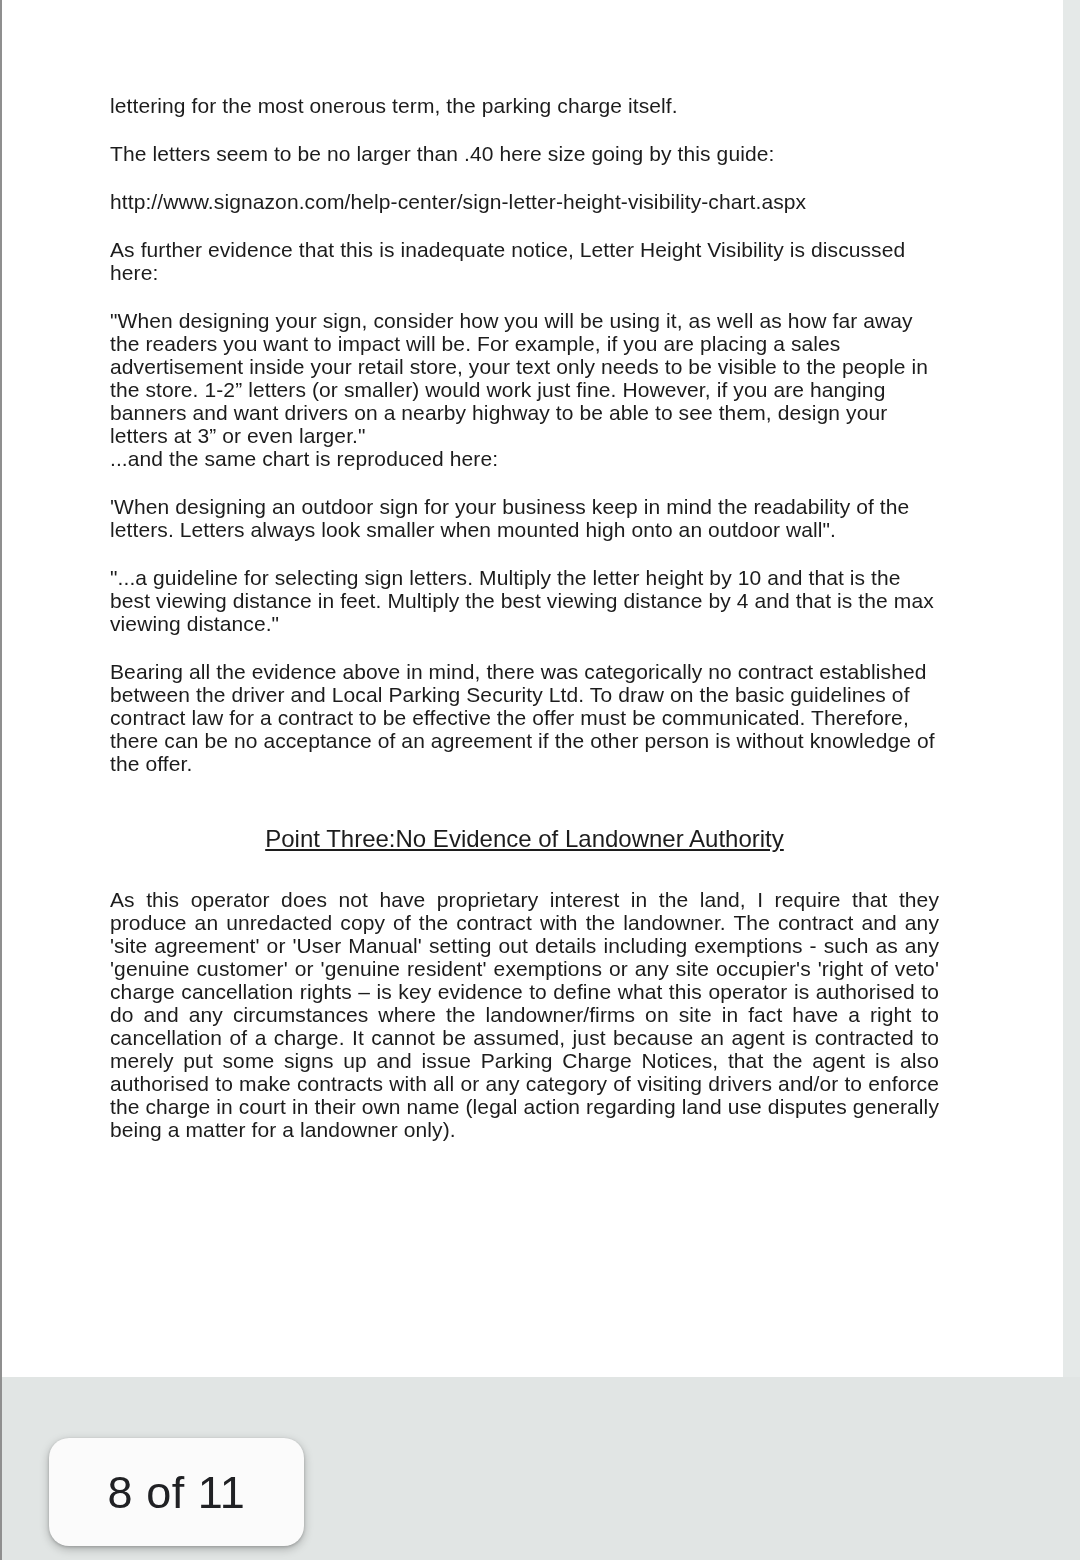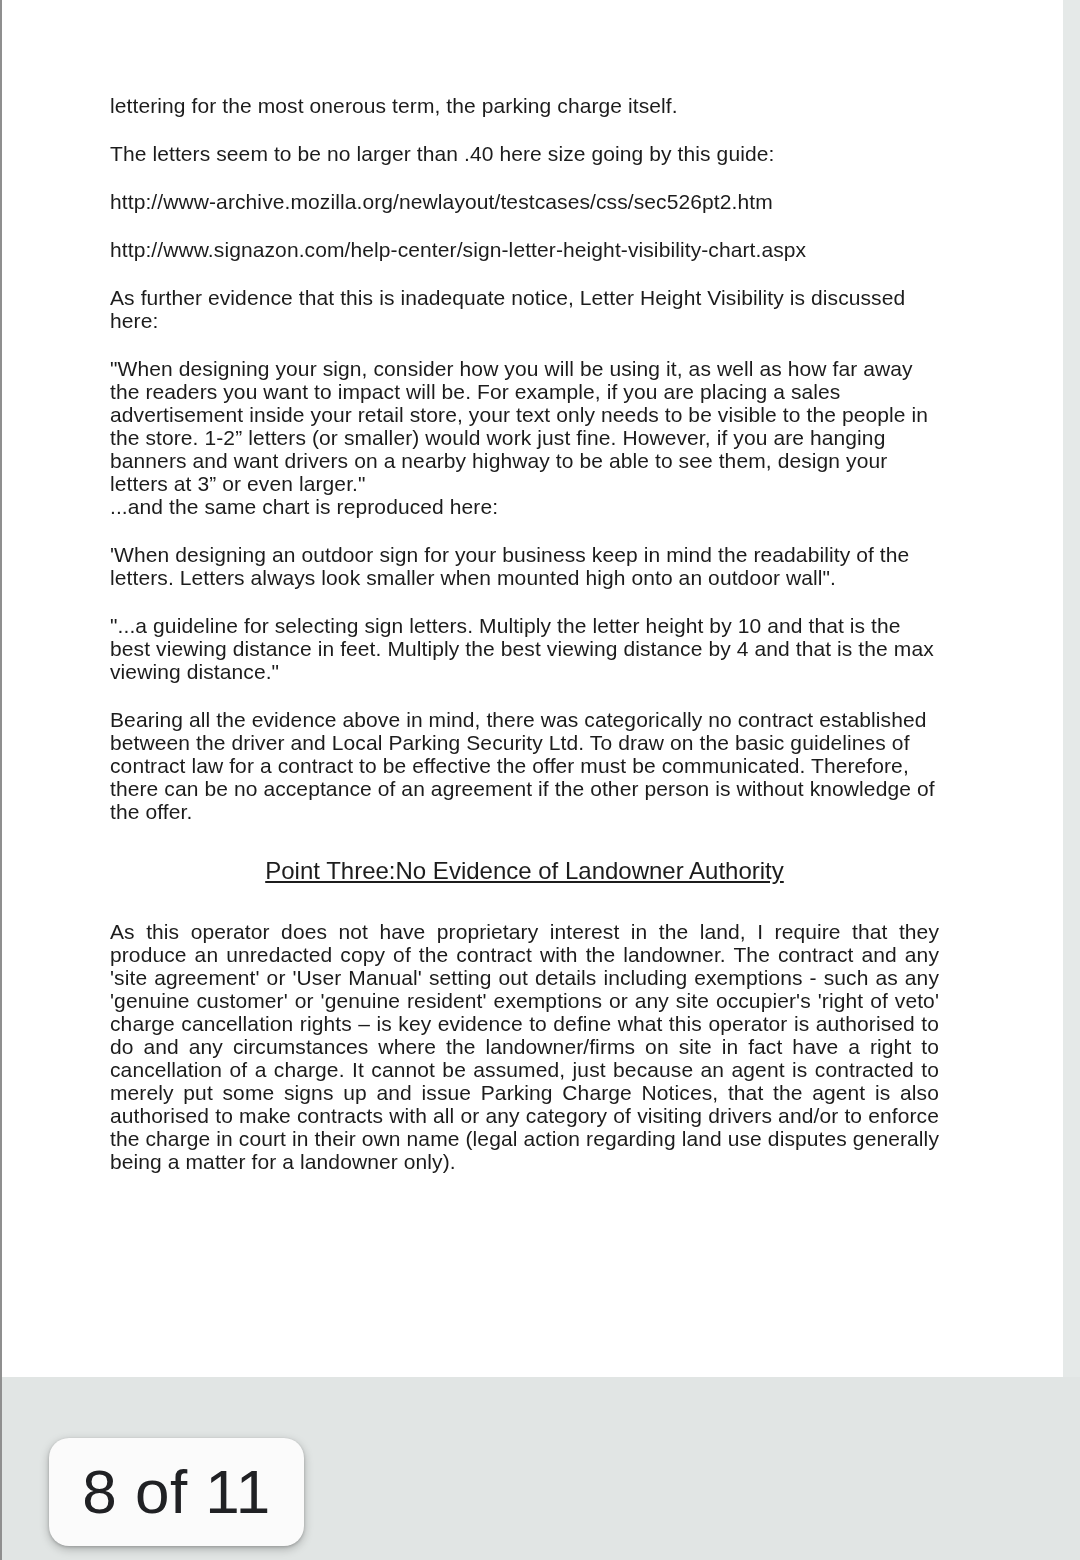--- a/index.html
+++ b/index.html
@@ -33,21 +33,21 @@
     letter-spacing: 0.1px;
   }
   .para.preline { white-space: pre-line; }
   .para.justify { text-align: justify; }
   .section-heading {
     font-size: 24px;
     font-weight: 400;
     line-height: 28px;
     text-align: center;
     text-decoration: underline;
-    margin: 34px 0 35px 0;
+    margin: 50px 0 35px 0;
   }
   .scroll-strip {
     position: absolute;
     right: 0;
     top: 0;
     width: 17px;
     height: 1560px;
     background: #e5e9e8;
   }
   .footer-area {
@@ -65,35 +65,34 @@
     width: 255px;
     height: 108px;
     background: #fbfbfb;
     border-radius: 20px;
     box-shadow: 0 3px 10px rgba(0,0,0,0.25), 0 1px 3px rgba(0,0,0,0.18);
     display: flex;
     align-items: center;
     justify-content: center;
   }
   .page-pill span {
-    font-size: 62px;
+    font-size: 45px;
     line-height: 1;
     color: #202124;
     letter-spacing: 0.5px;
   }
 </style>
 </head>
 <body>
 
 <div class="viewer">
 
   <div class="doc-page">
     <p class="para">lettering for the most onerous term, the parking charge itself.</p>
     <p class="para">The letters seem to be no larger than .40 here size going by this guide:</p>
-    <p class="para">http://www-archive.mozilla.org/newlayout/testcases/css/sec526pt2.htm</p>
     <p class="para">http://www.signazon.com/help-center/sign-letter-height-visibility-chart.aspx</p>
     <p class="para">As further evidence that this is inadequate notice, Letter Height Visibility is discussed here:</p>
     <p class="para preline">"When designing your sign, consider how you will be using it, as well as how far away the readers you want to impact will be. For example, if you are placing a sales advertisement inside your retail store, your text only needs to be visible to the people in the store. 1-2” letters (or smaller) would work just fine. However, if you are hanging banners and want drivers on a nearby highway to be able to see them, design your letters at 3” or even larger."
 ...and the same chart is reproduced here:</p>
     <p class="para">'When designing an outdoor sign for your business keep in mind the readability of the letters. Letters always look smaller when mounted high onto an outdoor wall".</p>
     <p class="para">"...a guideline for selecting sign letters. Multiply the letter height by 10 and that is the best viewing distance in feet. Multiply the best viewing distance by 4 and that is the max viewing distance."</p>
     <p class="para">Bearing all the evidence above in mind, there was categorically no contract established between the driver and Local Parking Security Ltd. To draw on the basic guidelines of contract law for a contract to be effective the offer must be communicated. Therefore, there can be no acceptance of an agreement if the other person is without knowledge of the offer.</p>
     <h2 class="section-heading">Point Three:No Evidence of Landowner Authority</h2>
     <p class="para justify">As this operator does not have proprietary interest in the land, I require that they produce an unredacted copy of the contract with the landowner. The contract and any 'site agreement' or 'User Manual' setting out details including exemptions - such as any 'genuine customer' or 'genuine resident' exemptions or any site occupier's 'right of veto' charge cancellation rights – is key evidence to define what this operator is authorised to do and any circumstances where the landowner/firms on site in fact have a right to cancellation of a charge. It cannot be assumed, just because an agent is contracted to merely put some signs up and issue Parking Charge Notices, that the agent is also authorised to make contracts with all or any category of visiting drivers and/or to enforce the charge in court in their own name (legal action regarding land use disputes generally being a matter for a landowner only).</p>
   </div>

